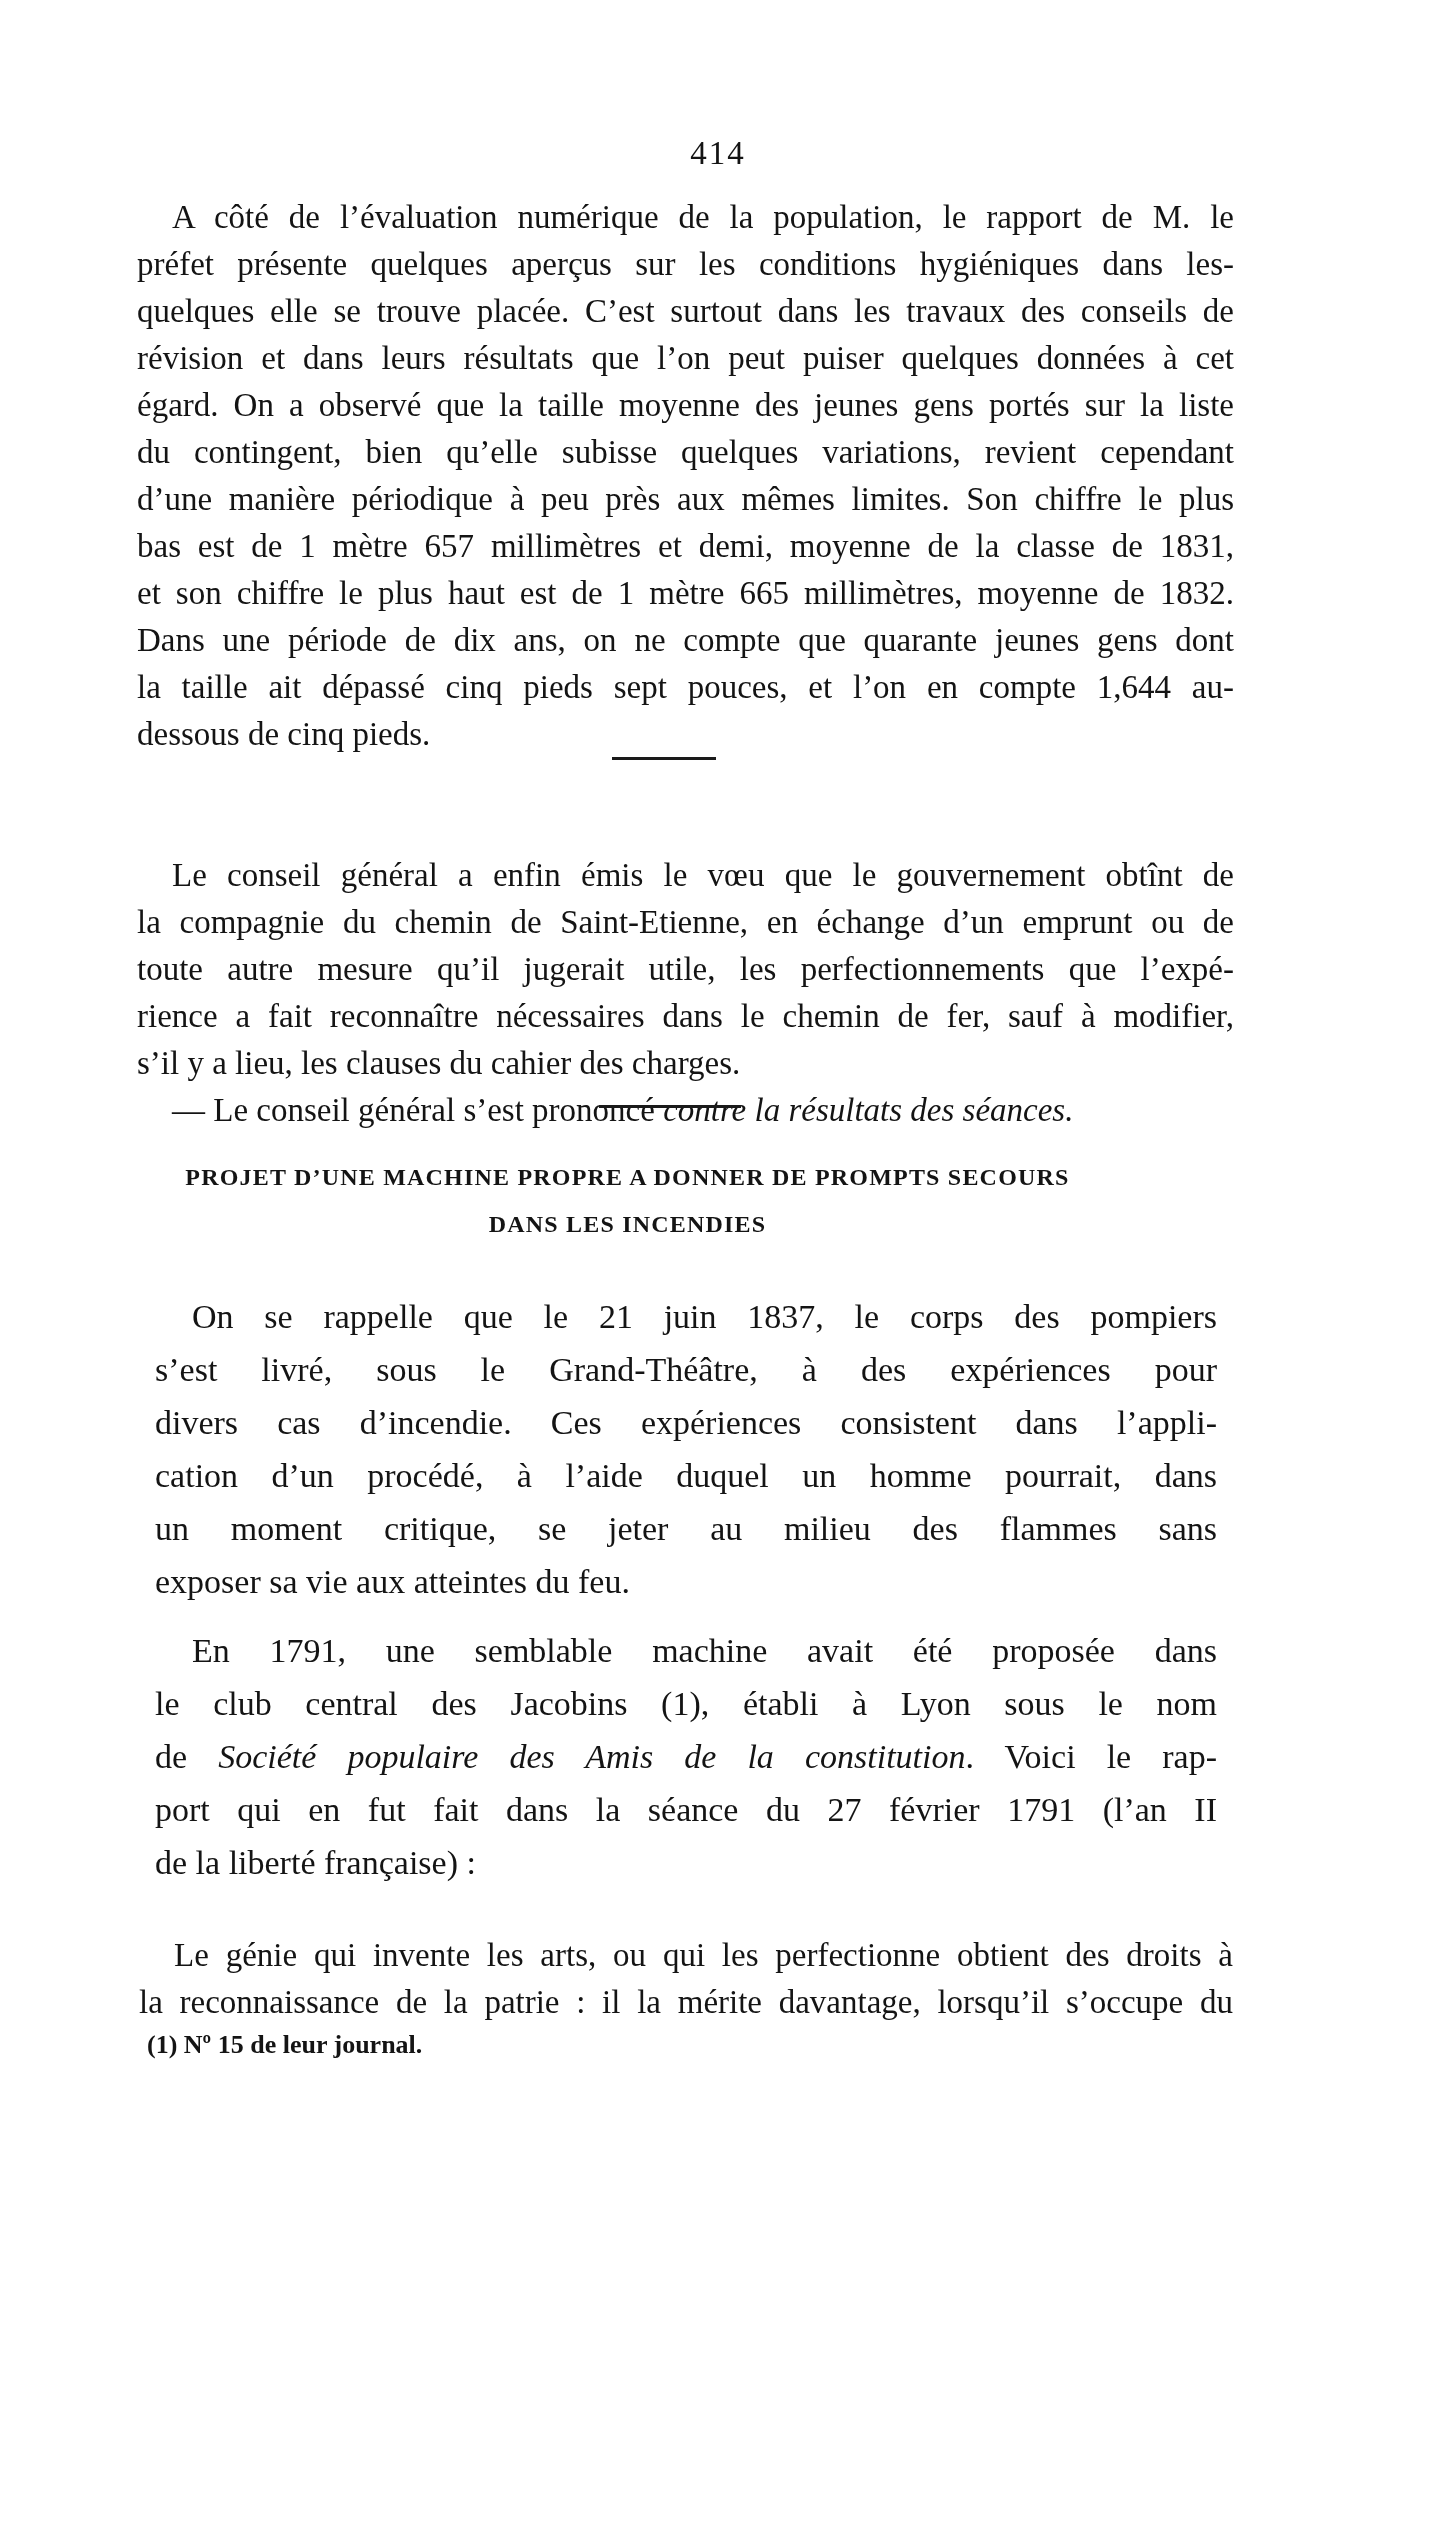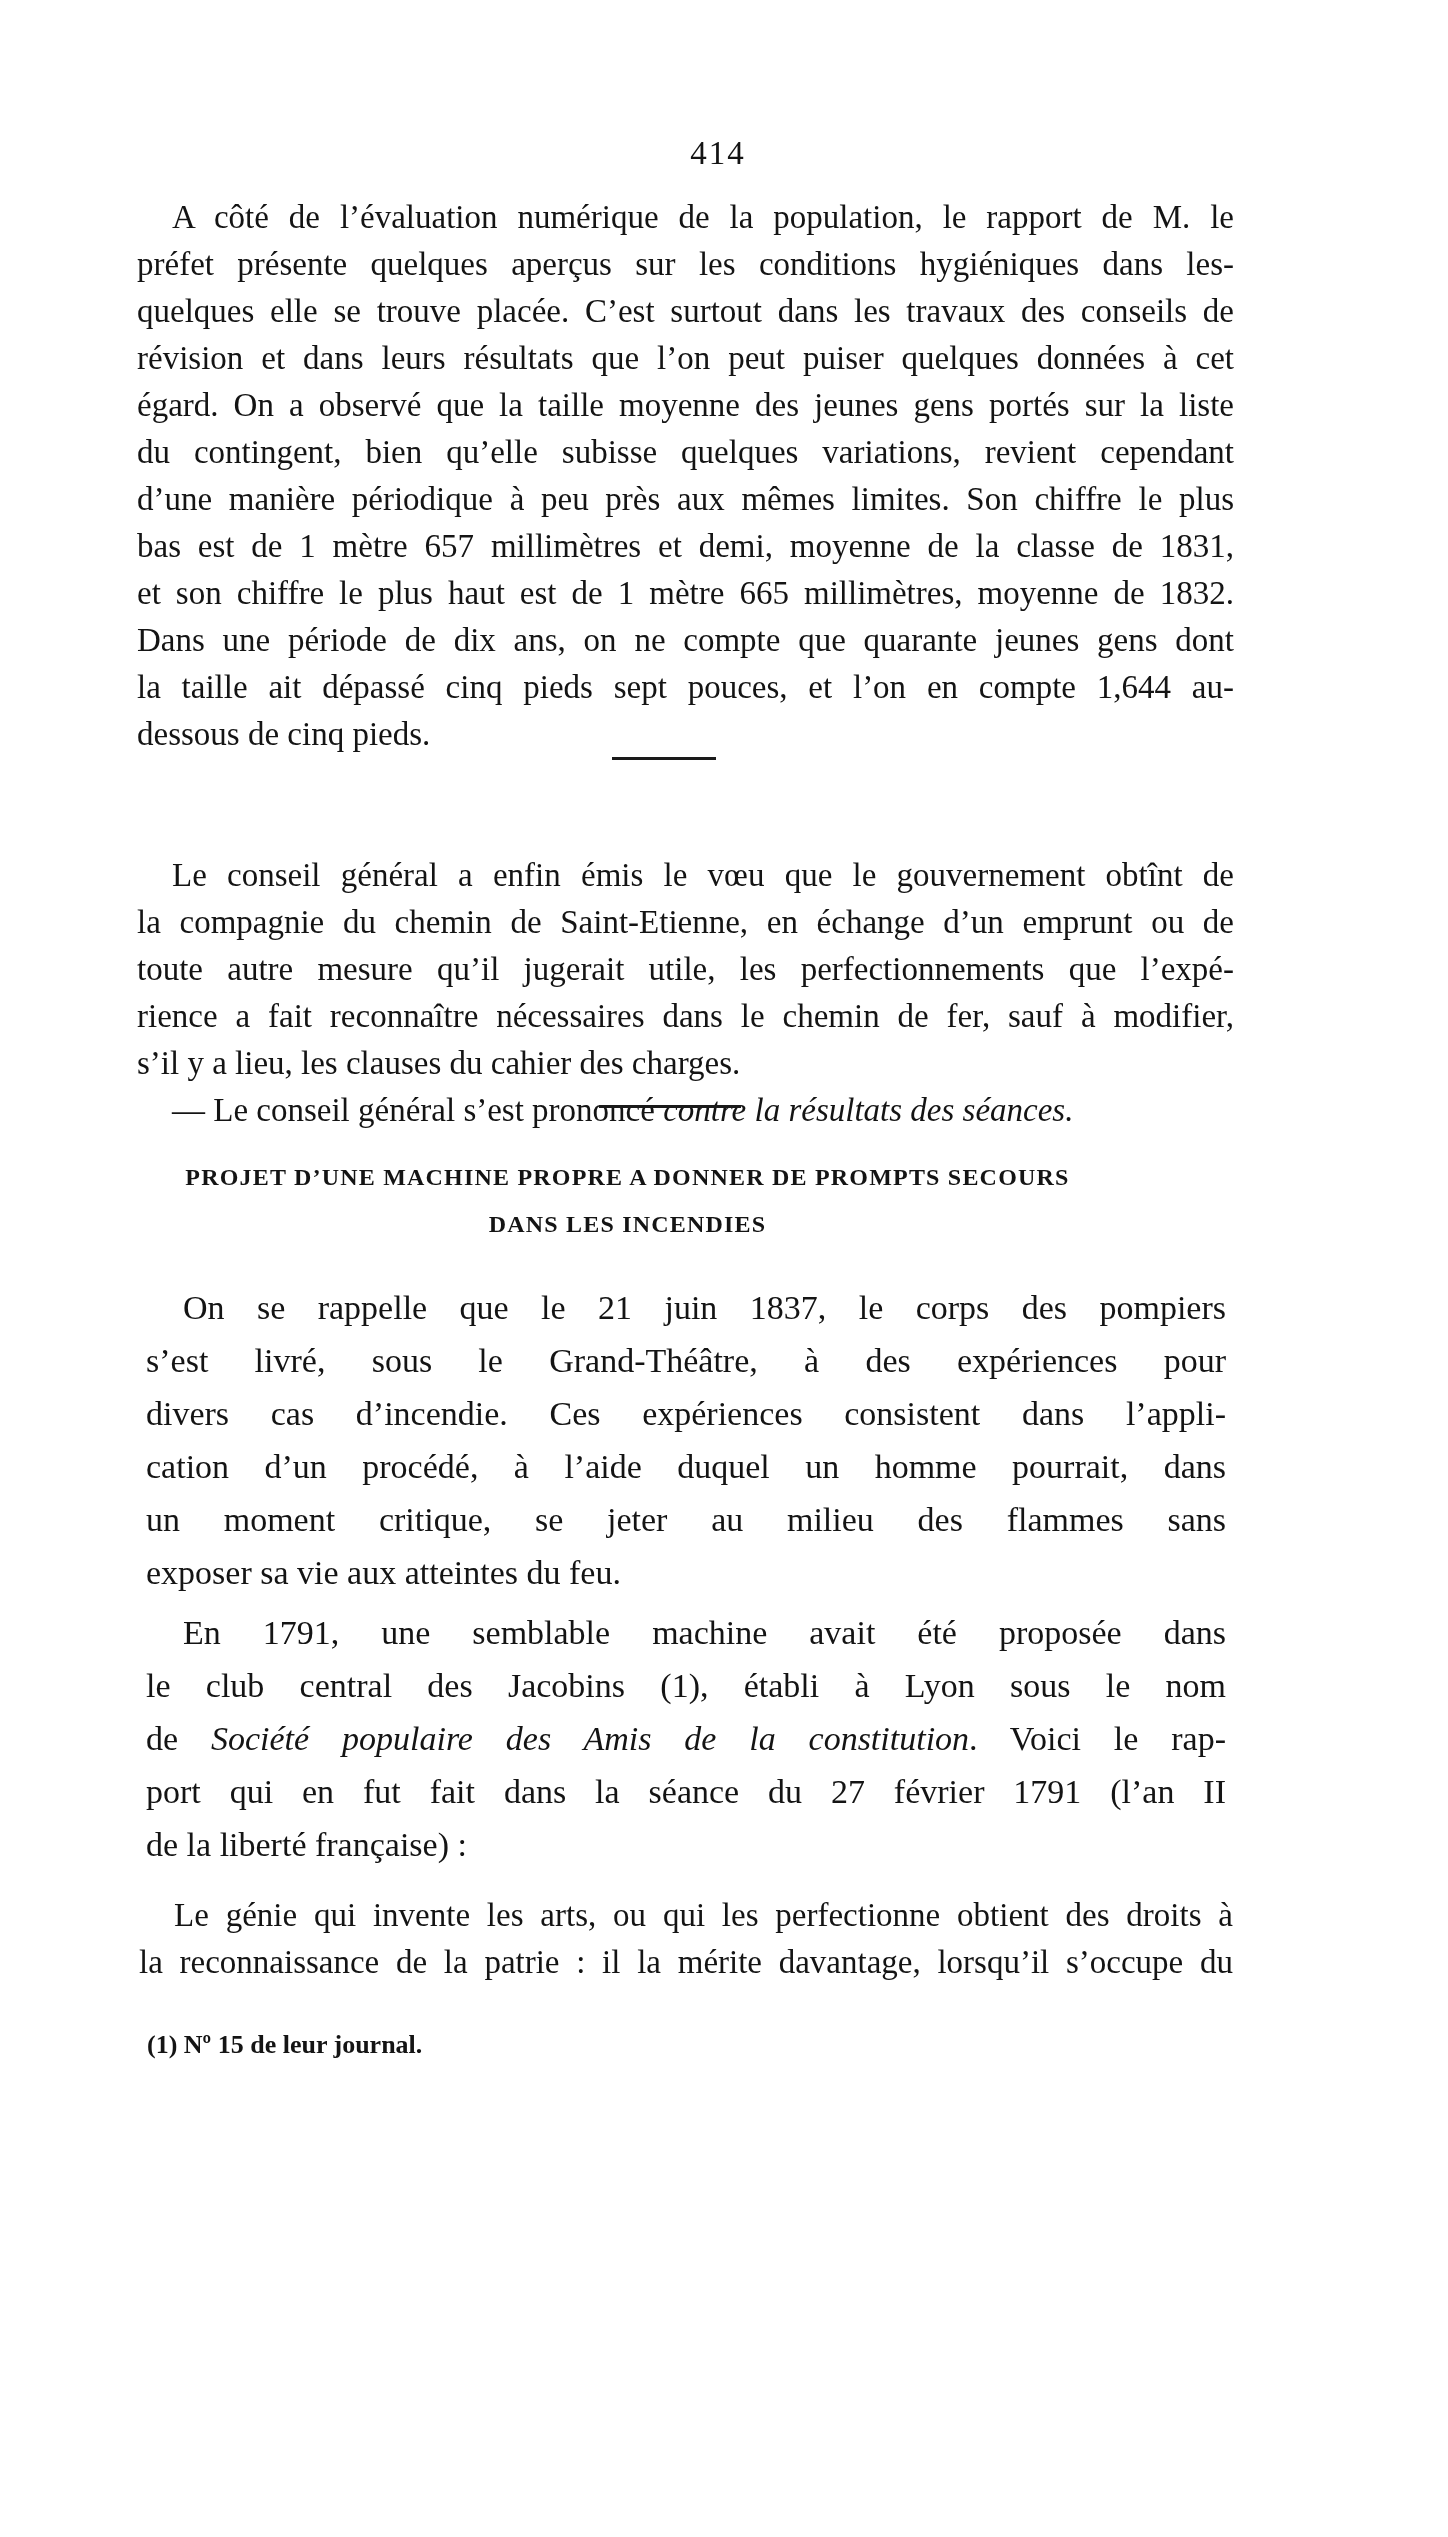--- a/index.html
+++ b/index.html
@@ -17,21 +17,21 @@
     text-align-last: justify;
   }
   .rule {
     position: absolute; height: 2.9px; background: #1a1a1a;
   }
   .heading {
     position: absolute; left: 0; width: 1255px; text-align: center;
     font-size: 24px; letter-spacing: 1.2px; font-weight: bold;
   }
   .large p {
-    margin: 7px; font-size: 34px; line-height: 53px; text-align: justify;
+    margin: 16px; font-size: 34px; line-height: 53px; text-align: justify;
     text-align-last: justify;
   }
   .footnote {
     position: absolute; left: 147px; top: 2030px; font-size: 26px; font-weight: bold;
   }
   i { font-style: italic; }
   .line { display: block; white-space: nowrap; text-align: justify; text-align-last: justify; }
   .line.end { text-align-last: left; }
 </style>
 </head>
@@ -87,19 +87,19 @@
     <span class="line" style="padding-left:37px;">En 1791, une semblable machine avait été proposée dans</span>
     <span class="line">le club central des Jacobins (1), établi à Lyon sous le nom</span>
     <span class="line"><span>de </span><i>Société populaire des Amis de la constitution</i><span>. Voici le rap-</span></span>
     <span class="line">port qui en fut fait dans la séance du 27 février 1791 (l’an II</span>
     <span class="line end">de la liberté française) :</span>
   </p>
 </div>
 
 <div class="block small" style="top:1892px; left:139px; width:1094px;">
   <p>
-    <span class="line" style="padding-left:35px;">Le génie qui invente les arts, ou qui les perfectionne obtient des droits à</span>
+    <span class="line" style="padding-left:35px;margin-top:40px;">Le génie qui invente les arts, ou qui les perfectionne obtient des droits à</span>
     <span class="line">la reconnaissance de la patrie : il la mérite davantage, lorsqu’il s’occupe du</span>
   </p>
 </div>
 
 <div class="footnote">(1) Nº 15 de leur journal.</div>
 
 
 </body></html>

